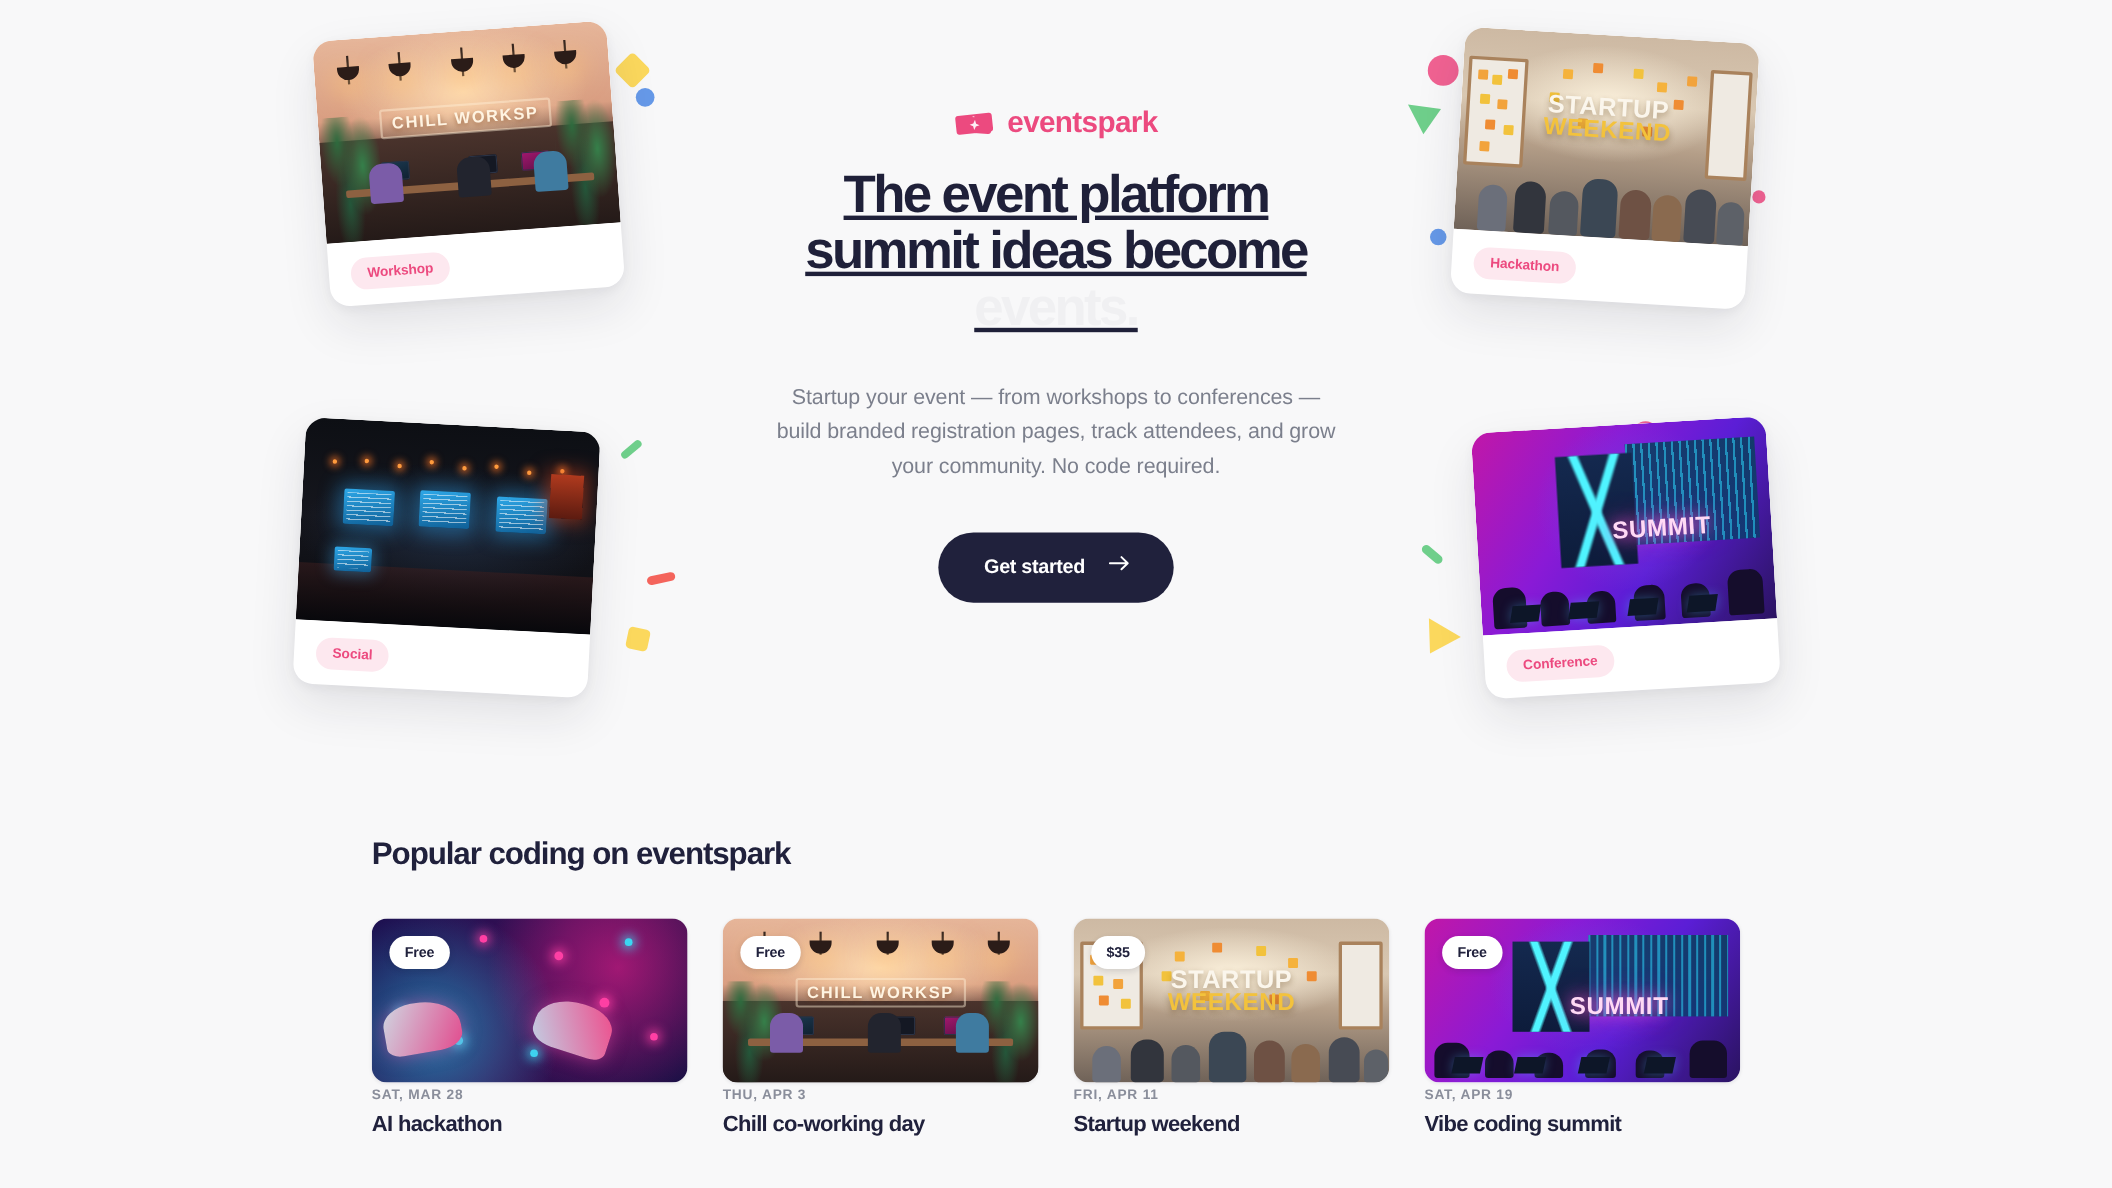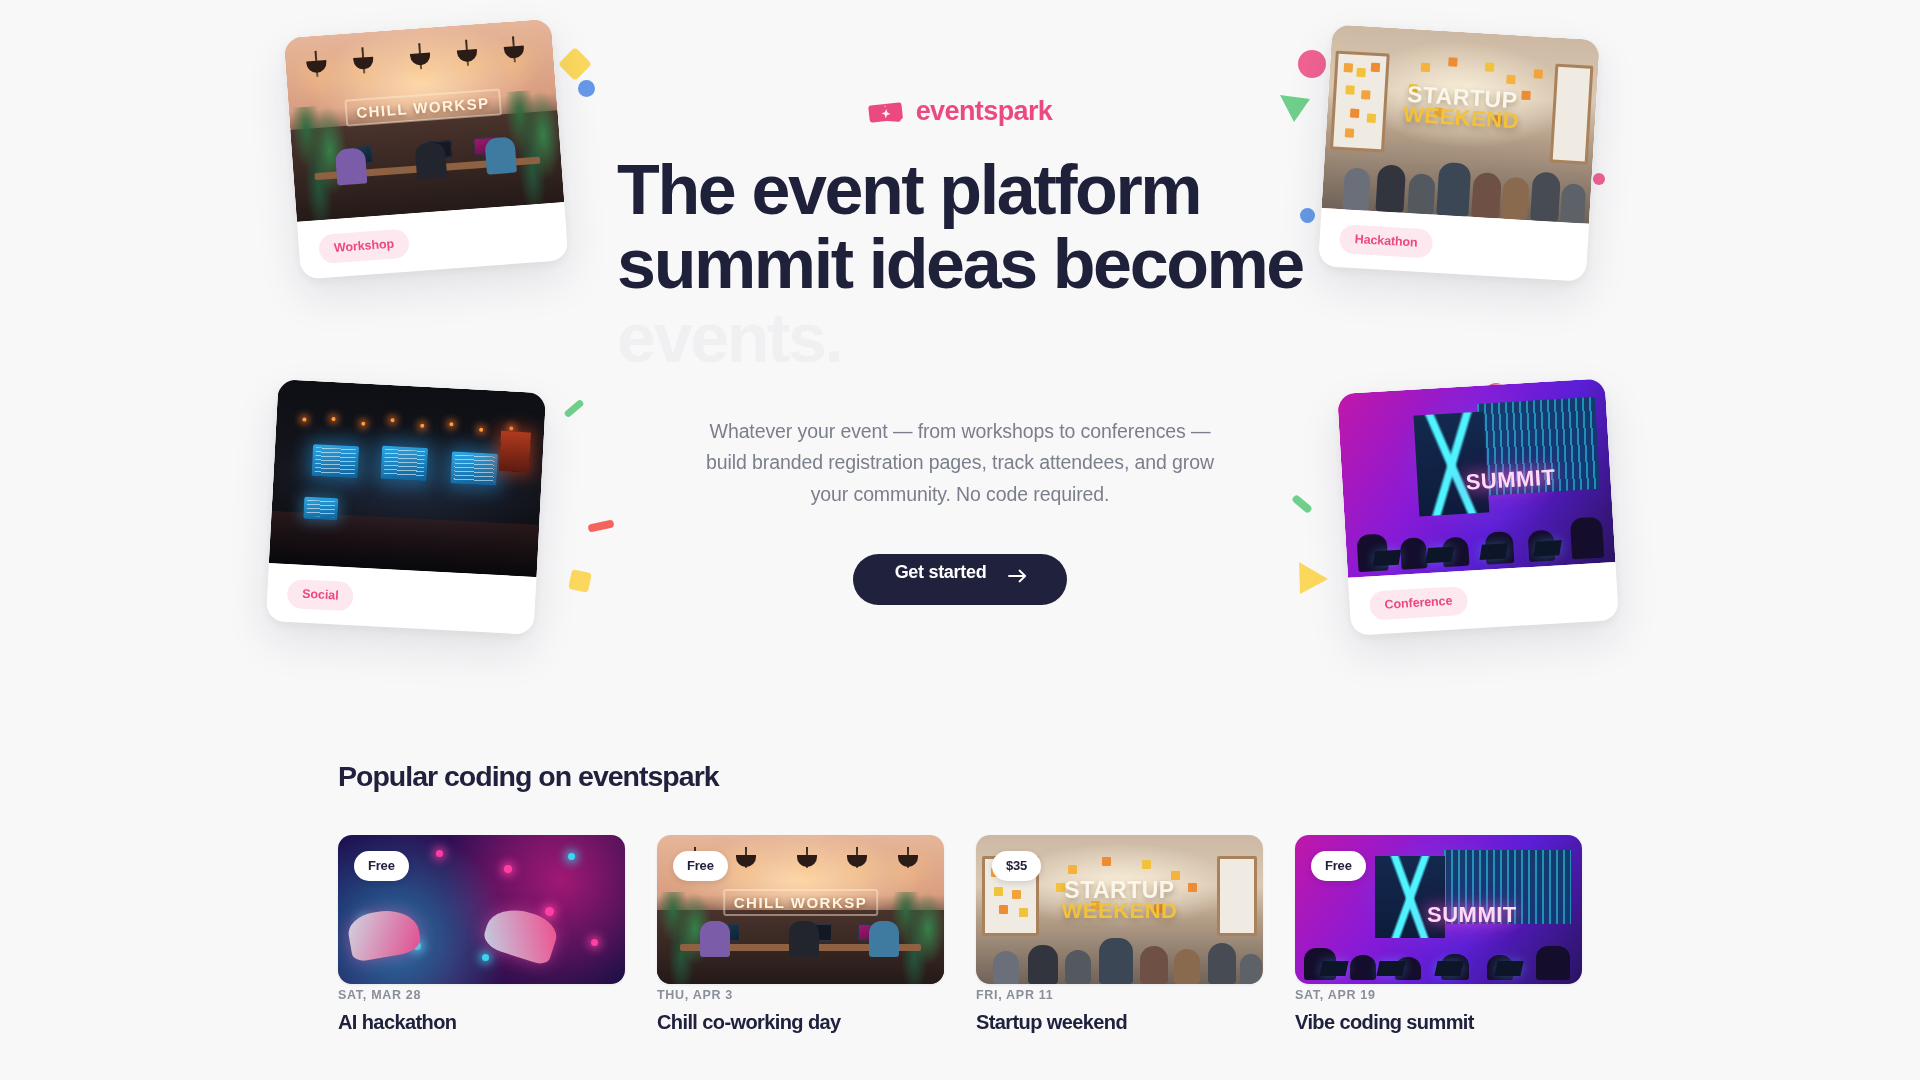--- a/index.html
+++ b/index.html
@@ -40,51 +40,52 @@
   }
   .brand-logo { width: 36px; height: 28px; display: block; }
   .brand-name {
     font-size: 27px;
     font-weight: bold;
     letter-spacing: -0.6px;
     color: #ec4a7f;
   }
 
   .headline {
-    text-align: left;
-    font-size: 70px;
+    text-align: center;
+    font-size: 48px;
     line-height: 1.06;
     font-weight: bold;
     letter-spacing: -2.4px;
     color: #1f2039;
     max-width: 900px;
+    text-decoration: underline;
   }
   .headline .line { display: block; }
   .headline .line-ghost { color: #f0f0f2; }
 
   .subhead {
     margin-top: 40px;
     text-align: center;
     font-size: 19.5px;
     line-height: 1.62;
     color: #7b7f8c;
     max-width: 512px;
     letter-spacing: -0.1px;
   }
 
   .cta {
     margin-top: 44px;
     display: inline-flex;
-    align-items: flex-end;
+    align-items: flex-start;
     gap: 22px;
     background: #20213c;
     color: #ffffff;
     border: none;
     border-radius: 999px;
-    padding: 8px 40px 22px 42px;
+    padding: 21px 40px 22px 42px;
     font-size: 18px;
     font-weight: bold;
     letter-spacing: -0.3px;
     cursor: pointer;
     font-family: "Liberation Sans", sans-serif;
   }
   .cta-arrow { width: 19px; height: 14px; display: block; }
 
   
   .float-card {
@@ -547,21 +548,21 @@
         </svg>
         <span class="brand-name">eventspark</span>
       </div>
 
       <h1 class="headline">
         <span class="line">The event platform</span>
         <span class="line">summit ideas become</span>
         <span class="line line-ghost">events.</span>
       </h1>
 
-      <p class="subhead">Whatever your event — from workshops to conferences — build branded registration pages, track attendees, and grow your community. No code required.</p>
+      <p class="subhead">Startup your event — from workshops to conferences — build branded registration pages, track attendees, and grow your community. No code required.</p>
 
       <button class="cta">
         <span>Get started</span>
         <svg class="cta-arrow" viewBox="0 0 19 14">
           <path d="M1 7 H17 M11.5 1.5 L17.2 7 L11.5 12.5" fill="none" stroke="#ffffff" stroke-width="1.8" stroke-linecap="round" stroke-linejoin="round"></path>
         </svg>
       </button>
 
     </div>
   </section>

